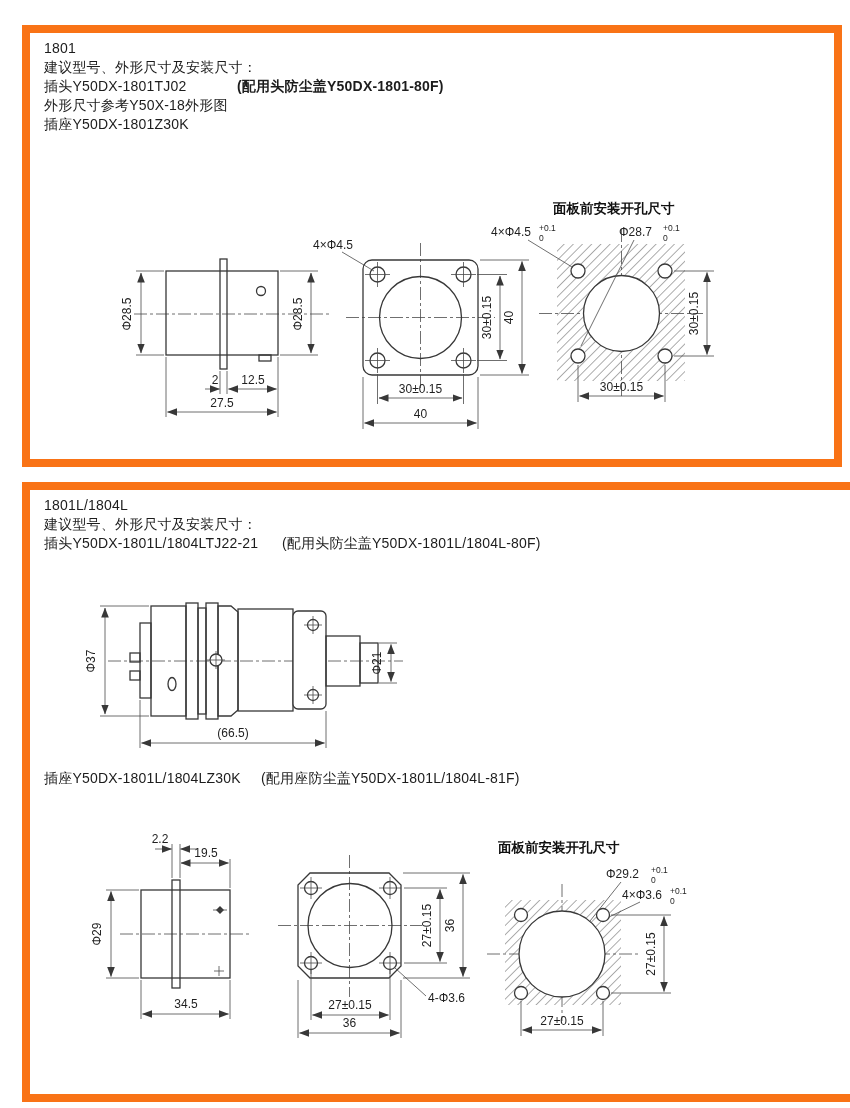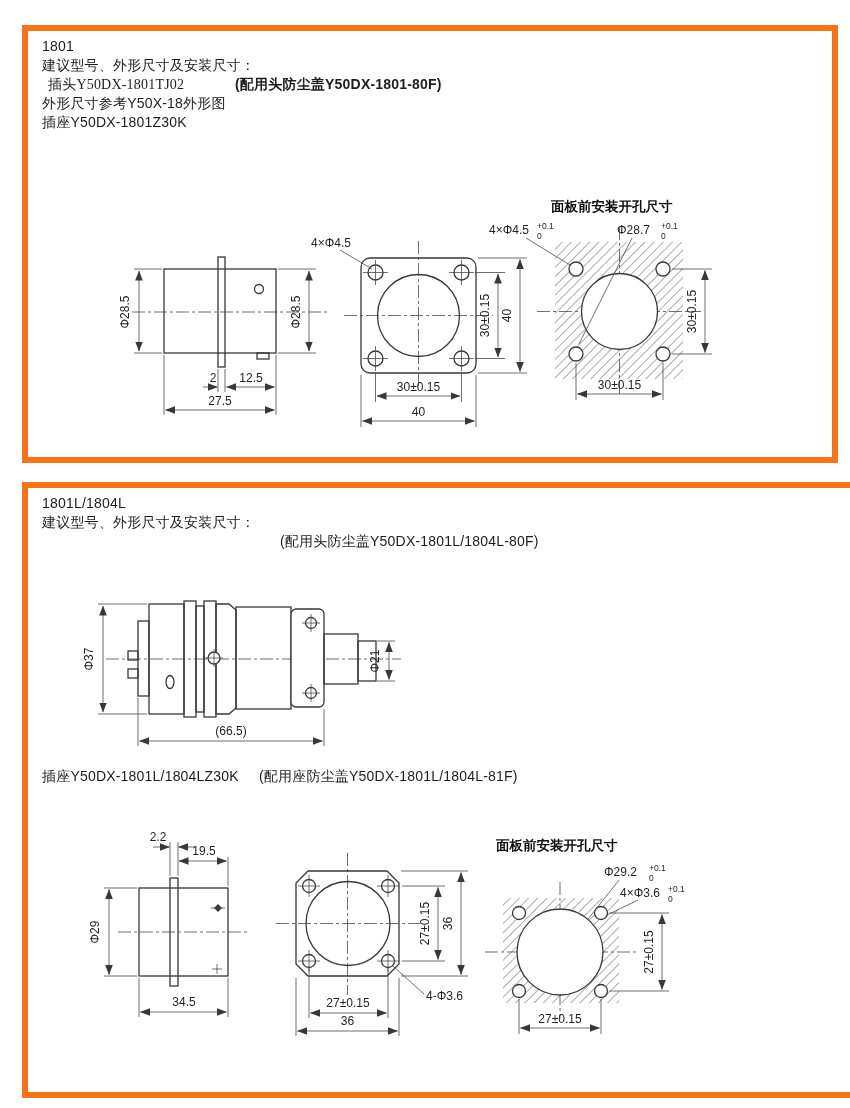--- a/index.html
+++ b/index.html
@@ -1,18 +1,18 @@
 <!DOCTYPE html>
 <html><head>
 <meta charset="utf-8">
 <style>
   html,body{margin:0;padding:0;background:#fff;}
   .page{position:relative;width:850px;height:1108px;background:#ffffff;
         font-family:"Liberation Sans",sans-serif;color:#1f1f1f;overflow:hidden;}
-  .panel{position:absolute;border:6px solid #f97316;background:#fff;}
+  .panel{position:absolute;border:8px solid #f97316;background:#fff;}
   #panel-1801 {left:22px;top:25px;width:804px;height:426px;}
   #panel-1801L{left:22px;top:482px;width:804px;height:604px;padding-left:18px;}
   .tline{position:absolute;font-size:14px;line-height:19px;white-space:pre;color:#1c1c1c;letter-spacing:.2px;}
   .dwg{position:absolute;left:0;top:0;}
   svg text{font-family:"Liberation Sans",sans-serif;}
   .ol {stroke:#383838;stroke-width:1.3;fill:none;}
   .olf{stroke:#383838;stroke-width:1.3;fill:#ffffff;}
   .tl {stroke:#4a4a4a;stroke-width:.8;fill:none;}
   .cl {stroke:#4a4a4a;stroke-width:.8;fill:none;stroke-dasharray:13 3 3 3;}
   .dt {font-size:12px;fill:#1f1f1f;}
@@ -21,21 +21,21 @@
   .solid{fill:#383838;stroke:none;}
 </style>
 </head>
 <body>
 
 <div class="page">
 
   <section class="panel" id="panel-1801">
     <div class="tline" style="left:14px;top:6px;">1801</div>
     <div class="tline" style="left:14px;top:25px;">建议型号、外形尺寸及安装尺寸：</div>
-    <div class="tline" style="left:20px;top:44px;font-family:Liberation Serif, serif;">插头Y50DX-1801TJ02</div>
+    <div class="tline" style="left:14px;top:44px;">插头Y50DX-1801TJ02</div>
     <div class="tline" style="left:207px;top:44px;font-weight:bold;">(配用头防尘盖Y50DX-1801-80F)</div>
     <div class="tline" style="left:14px;top:63px;text-align:right;">外形尺寸参考Y50X-18外形图</div>
     <div class="tline" style="left:14px;top:82px;">插座Y50DX-1801Z30K</div>
 
     <svg class="dwg" width="804" height="426" viewBox="0 0 804 426">
       <defs>
         <marker id="ar1" viewBox="0 0 10 10" refX="9.5" refY="5" markerWidth="10" markerHeight="10" markerUnits="userSpaceOnUse" orient="auto-start-reverse">
           <path d="M0,1.2 L10,5 L0,8.8 Z" fill="#383838"></path>
         </marker>
         <pattern id="h1" width="6.5" height="6.5" patternUnits="userSpaceOnUse" patternTransform="rotate(45)">
@@ -161,20 +161,21 @@
           <line class="tl" x1="549.5" y1="363" x2="633.5" y2="363" marker-start="url(#ar1)" marker-end="url(#ar1)"></line>
           <text class="dt" x="591.5" y="358" text-anchor="middle">30±0.15</text>
         </g>
       </g>
     </svg>
   </section>
 
   <section class="panel" id="panel-1801L">
     <div class="tline" style="left:14px;top:6px;">1801L/1804L</div>
     <div class="tline" style="left:14px;top:25px;">建议型号、外形尺寸及安装尺寸：</div>
+    <div class="tline" style="left:14px;top:44px;">插头Y50DX-1801L/1804LTJ22-21</div>
     <div class="tline" style="left:252px;top:44px;">(配用头防尘盖Y50DX-1801L/1804L-80F)</div>
     <div class="tline" style="left:14px;top:279px;">插座Y50DX-1801L/1804LZ30K</div>
     <div class="tline" style="left:231px;top:279px;text-align:center;">(配用座防尘盖Y50DX-1801L/1804L-81F)</div>
 
     <svg class="dwg" width="804" height="604" viewBox="0 0 804 604">
       <defs>
         <marker id="ar2" viewBox="0 0 10 10" refX="9.5" refY="5" markerWidth="10" markerHeight="10" markerUnits="userSpaceOnUse" orient="auto-start-reverse">
           <path d="M0,1.2 L10,5 L0,8.8 Z" fill="#383838"></path>
         </marker>
         <pattern id="h2" width="6.5" height="6.5" patternUnits="userSpaceOnUse" patternTransform="rotate(45)">

